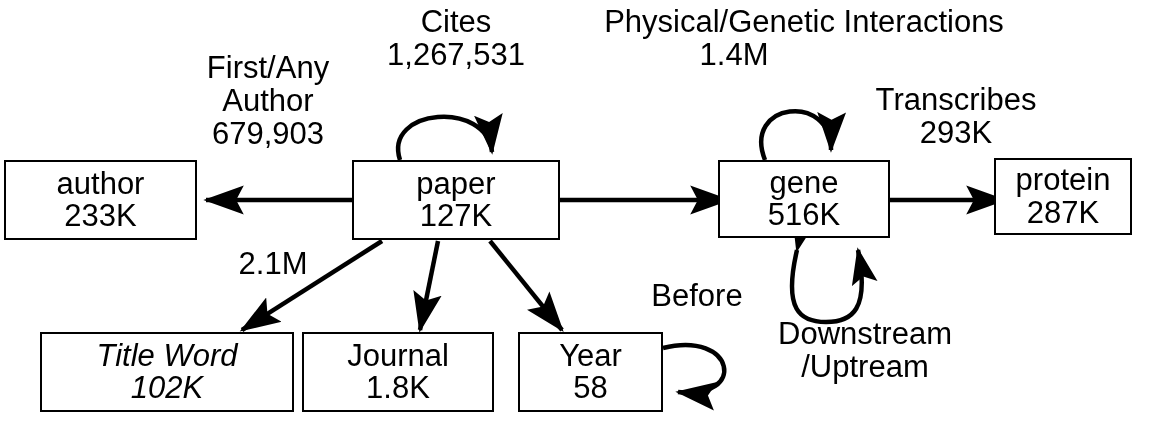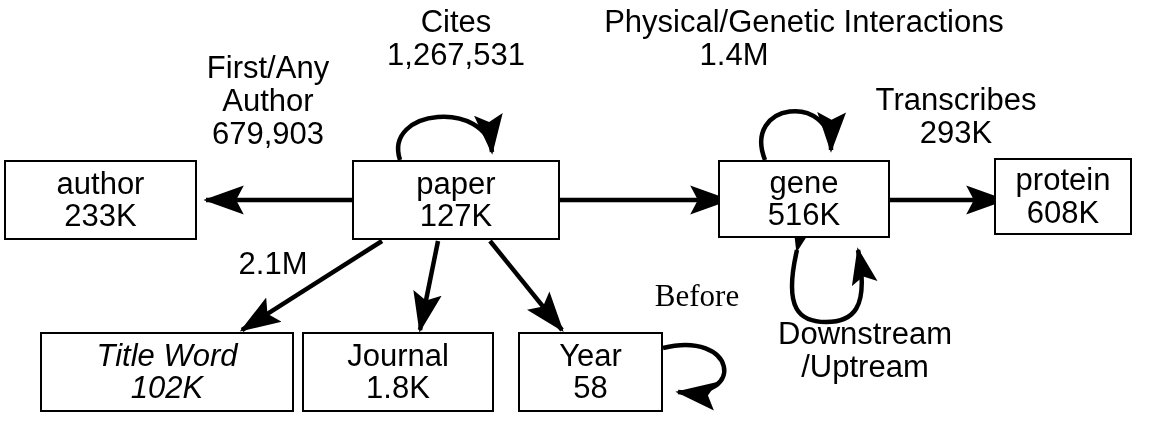--- a/index.html
+++ b/index.html
@@ -83,21 +83,21 @@
     <span class="ncount">127K</span>
   </div>
 
   <div class="node" style="left:718px;top:160px;width:172px;height:78px;">
     <span class="nlabel">gene</span>
     <span class="ncount">516K</span>
   </div>
 
   <div class="node" style="left:994px;top:158px;width:138px;height:77px;">
     <span class="nlabel">protein</span>
-    <span class="ncount">608K</span>
+    <span class="ncount">287K</span>
   </div>
 
   <div class="node" style="left:40px;top:332px;width:254px;height:80px;font-style:italic;">
     <span class="nlabel">Title Word</span>
     <span class="ncount">102K</span>
   </div>
 
   <div class="node" style="left:302px;top:332px;width:192px;height:80px;">
     <span class="nlabel">Journal</span>
     <span class="ncount">1.8K</span>
@@ -127,21 +127,21 @@
 
   <div class="elabel" style="left:866px;top:84px;width:180px;">
     <span>Transcribes</span>
     <span class="l2">293K</span>
   </div>
 
   <div class="elabel" style="left:228px;top:248px;width:90px;">
     <span>2.1M</span>
   </div>
 
-  <div class="elabel" style="left:637px;top:280px;width:120px;font-family:Liberation Serif, serif;">
+  <div class="elabel" style="left:637px;top:280px;width:120px;">
     <span>Before</span>
   </div>
 
   <div class="elabel" style="left:757px;top:318px;width:216px;">
     <span>Downstream</span>
     <span class="l2">/Uptream</span>
   </div>
 
 </div>
 

